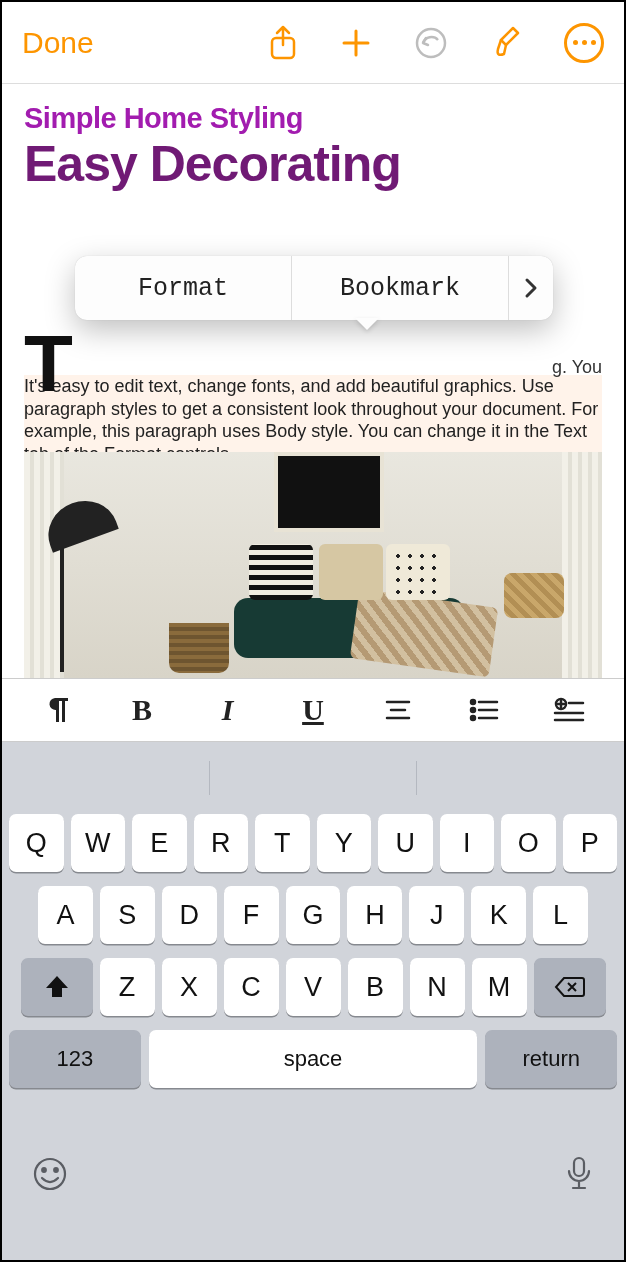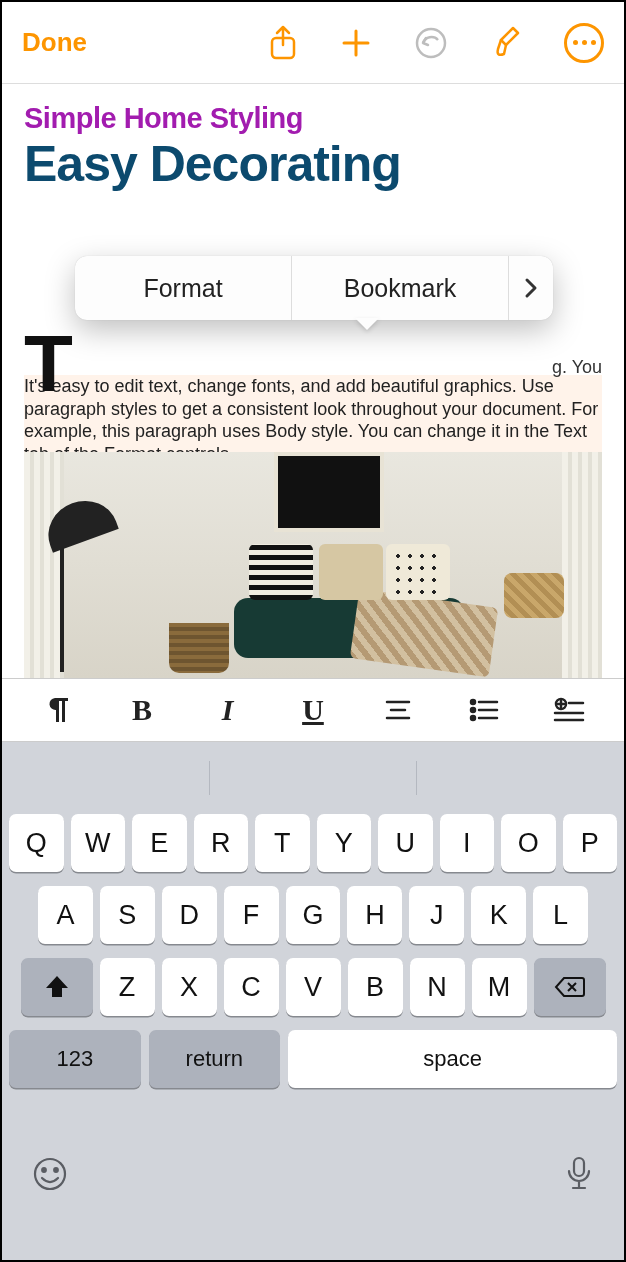--- a/index.html
+++ b/index.html
@@ -16,22 +16,22 @@
   .toolbar {
     height: 82px;
     display: flex;
     align-items: center;
     justify-content: space-between;
     padding: 0 20px;
     border-bottom: 1px solid #ddd;
   }
   .toolbar .done {
     color: #fd9500;
-    font-size: 26px;
-    font-weight: 700;
+    font-size: 30px;
+    font-weight: 400;
   }
   .toolbar .tb-right {
     display: flex;
     align-items: center;
     gap: 42px;
   }
   .tb-icon { color: #fd9500; }
   .tb-icon svg { display: block; }
   .tb-icon.disabled { color: #bdbdbd; }
   .more-circle {
@@ -52,21 +52,21 @@
   }
   .subtitle {
     font-size: 29px;
     font-weight: 600;
     color: #a21caf;
     letter-spacing: -0.5px;
   }
   .title {
     font-size: 50px;
     font-weight: 800;
-    color: #0c4a6e;
+    color: #701a75;
     letter-spacing: -1px;
     margin-top: 0px;
   }
   .big-t {
     font-size: 80px;
     font-weight: 800;
     color: #111;
     position: absolute;
     top: 240px;
     left: 22px;
@@ -93,20 +93,21 @@
     position: absolute;
     top: 254px;
     left: 73px;
     width: 478px;
     height: 64px;
     background: #fdfdfd;
     border-radius: 12px;
     box-shadow: 0 10px 30px rgba(0,0,0,0.25), 0 0 1px rgba(0,0,0,0.2);
     display: flex;
     align-items: stretch;
+    font-family: Liberation Mono, monospace;
   }
   .popover::after {
     content: "";
     position: absolute;
     bottom: -10px;
     left: 280px;
     width: 0; height: 0;
     border-left: 12px solid transparent;
     border-right: 12px solid transparent;
     border-top: 12px solid #fdfdfd;
@@ -394,22 +395,22 @@
     <div class="key">M</div>
     <div class="key fn">
       <svg width="32" height="24" viewBox="0 0 32 24" fill="none" stroke="#111" stroke-width="2">
           <path d="M10 3 H28 A2 2 0 0 1 30 5 V19 A2 2 0 0 1 28 21 H10 L2 12 Z"></path>
           <path d="M14 8 L22 16 M22 8 L14 16"></path>
         </svg>
     </div>
   </div>
   <div class="krow r4">
     <div class="key num">123</div>
+    <div class="key space">space</div>
     <div class="key return">return</div>
-    <div class="key space">space</div>
   </div>
   <div class="bottom-row">
     <div>
       <svg width="36" height="36" viewBox="0 0 36 36" fill="none" stroke="#5a5d63" stroke-width="2.2">
           <circle cx="18" cy="18" r="15"></circle>
           <circle cx="12" cy="14" r="1.8" fill="#5a5d63"></circle>
           <circle cx="24" cy="14" r="1.8" fill="#5a5d63"></circle>
           <path d="M10 22 Q18 30 26 22" stroke-linecap="round"></path>
         </svg>
     </div>

